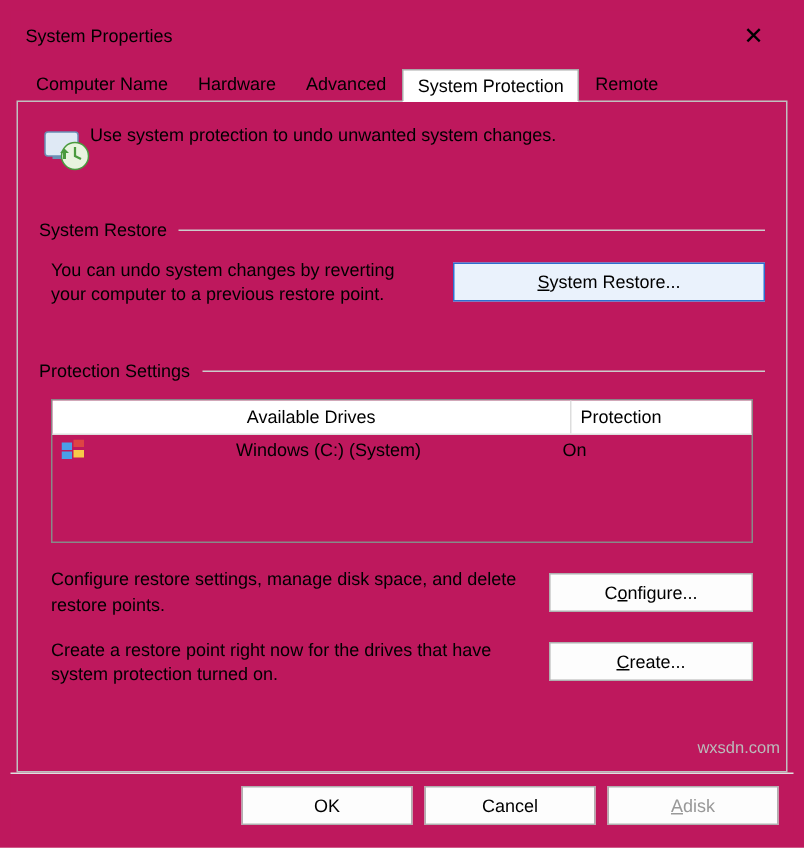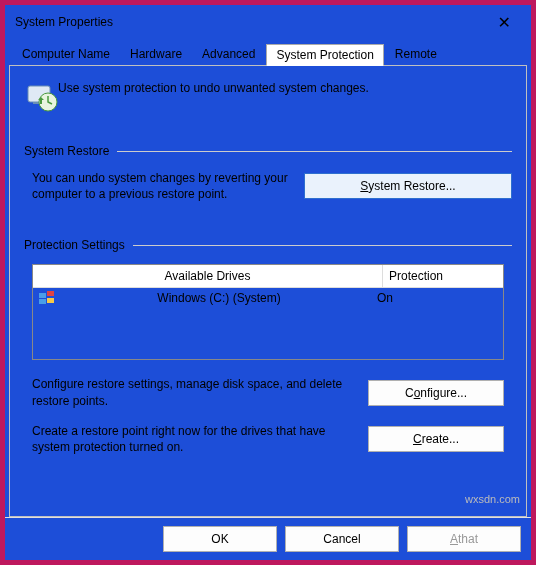--- a/index.html
+++ b/index.html
@@ -9,22 +9,22 @@
     body {
       margin: 0;
       padding: 0;
       background: #fff;
       width: 536px;
       height: 565px;
     }
     .window {
       width: 536px;
       height: 565px;
-      background: #1d4ed8;
-      border: 5px solid #be185d;
+      background: #be185d;
+      border: 7px solid #be185d;
       display: flex;
       flex-direction: column;
     }
     .titlebar {
       display: flex;
       justify-content: space-between;
       align-items: center;
       padding: 5px 10px;
       height: 34px;
     }
@@ -252,17 +252,17 @@
     <div class="cfg-row">
       <div class="cfg-text">Create a restore point right now for the drives that have system protection turned on.</div>
       <div class="btn"><span class="u">C</span><span>reate...</span></div>
     </div>
 
   </div>
 
   <div class="footer">
     <div class="btn">OK</div>
     <div class="btn">Cancel</div>
-    <div class="btn disabled"><span class="u">A</span><span>that</span></div>
+    <div class="btn disabled"><span class="u">A</span><span>disk</span></div>
   </div>
 
   <div class="watermark">wxsdn.com</div>
 </div>
 
 </body></html>

